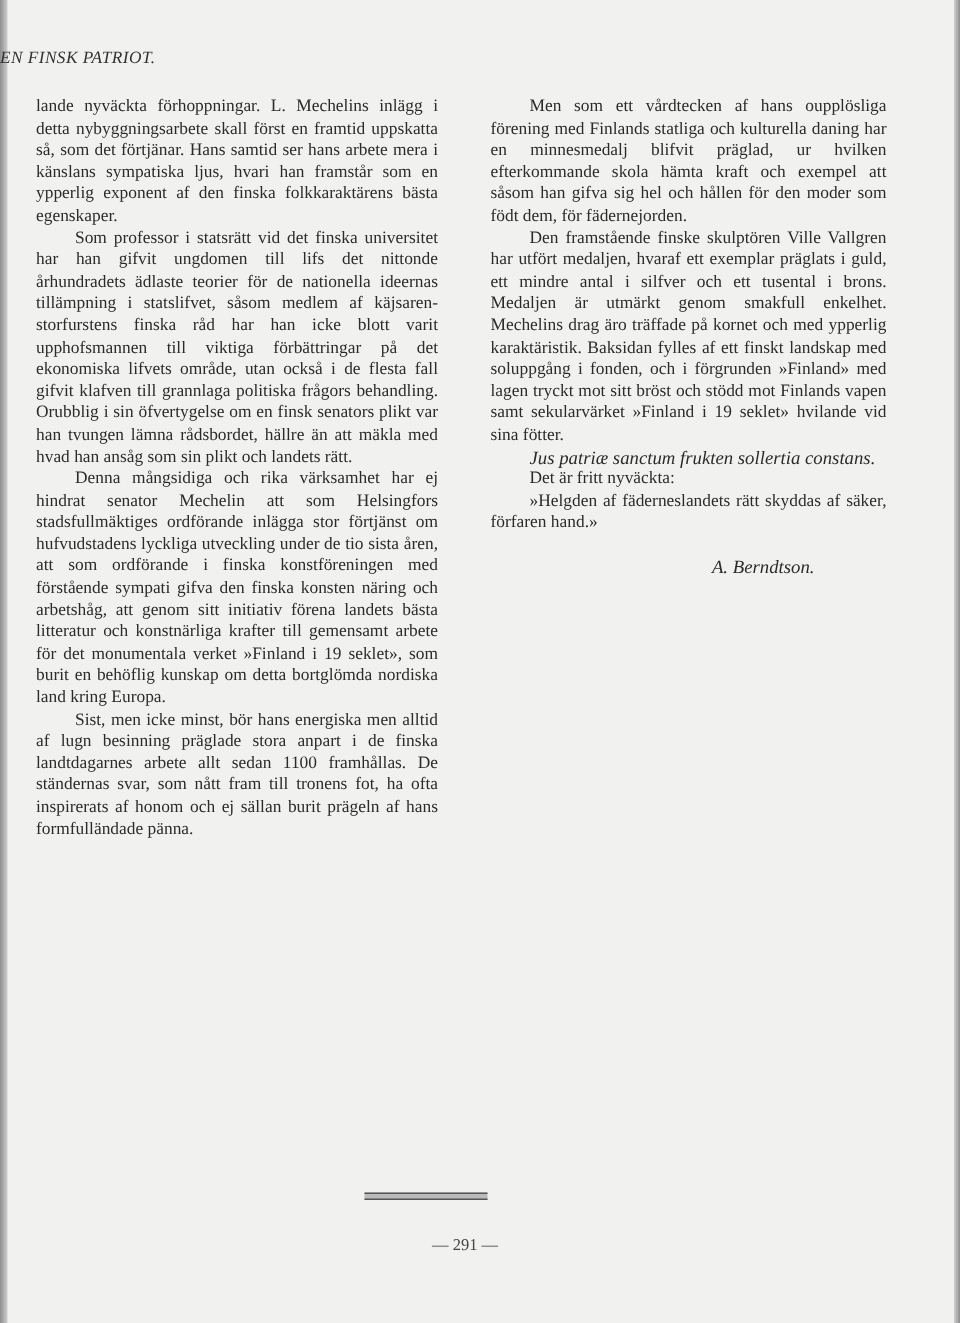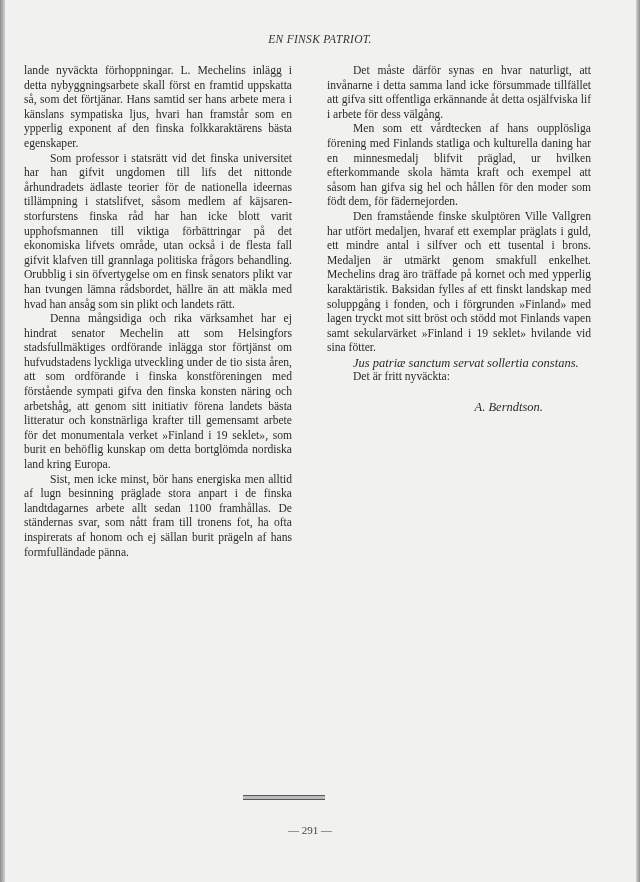--- a/index.html
+++ b/index.html
@@ -6,21 +6,21 @@
   body {
     width: 640px; height: 882px; overflow: hidden;
     background: #f1f1ef;
     position: relative;
     font-family: "DejaVu Serif", "Liberation Serif", serif;
     color: #2a2a2a;
   }
   .edge-left { position: absolute; left: 0; top: 0; width: 5px; height: 882px; background: linear-gradient(to right, #8e8e8e, #cfcfcf); }
   .edge-right { position: absolute; right: 0; top: 0; width: 4px; height: 882px; background: linear-gradient(to left, #8e8e8e, #d2d2d2); }
   .running-head {
-    position: absolute; top: 33px; left: 0; width: 640px; text-align: center;
+    position: absolute; top: 33px; left: 0; width: 640px; text-align: left;
     font-family: "Liberation Serif", serif; font-style: italic; font-size: 11.5px; letter-spacing: 0.3px; color: #333;
   }
   .col {
     position: absolute; top: 64px;
     font-family: "Liberation Serif", serif; font-size: 11.6px; line-height: 14.6px;
     text-align: justify; color: #2b2b2b;
   }
   .col-left { left: 24px; width: 268px; }
   .col-right { left: 327px; width: 264px; }
   .col p { margin: 0; text-indent: 26px; }
@@ -45,22 +45,22 @@
 <div class="running-head">EN FINSK PATRIOT.</div>
 
 <div class="col col-left">
   <p class="noindent">lande nyväckta förhoppningar. L. Mechelins inlägg i detta nybyggningsarbete skall först en framtid uppskatta så, som det förtjänar. Hans samtid ser hans arbete mera i känslans sympatiska ljus, hvari han framstår som en ypperlig exponent af den finska folkkaraktärens bästa egenskaper.</p>
   <p>Som professor i statsrätt vid det finska universitet har han gifvit ungdomen till lifs det nittonde århundradets ädlaste teorier för de nationella ideernas tillämpning i statslifvet, såsom medlem af käjsaren-storfurstens finska råd har han icke blott varit upphofsmannen till viktiga förbättringar på det ekonomiska lifvets område, utan också i de flesta fall gifvit klafven till grannlaga politiska frågors behandling. Orubblig i sin öfvertygelse om en finsk senators plikt var han tvungen lämna rådsbordet, hällre än att mäkla med hvad han ansåg som sin plikt och landets rätt.</p>
   <p>Denna mångsidiga och rika värksamhet har ej hindrat senator Mechelin att som Helsingfors stadsfullmäktiges ordförande inlägga stor förtjänst om hufvudstadens lyckliga utveckling under de tio sista åren, att som ordförande i finska konstföreningen med förstående sympati gifva den finska konsten näring och arbetshåg, att genom sitt initiativ förena landets bästa litteratur och konstnärliga krafter till gemensamt arbete för det monumentala verket »Finland i 19 seklet», som burit en behöflig kunskap om detta bortglömda nordiska land kring Europa.</p>
   <p>Sist, men icke minst, bör hans energiska men alltid af lugn besinning präglade stora anpart i de finska landtdagarnes arbete allt sedan 1100 framhållas. De ständernas svar, som nått fram till tronens fot, ha ofta inspirerats af honom och ej sällan burit prägeln af hans formfulländade pänna.</p>
 </div>
 
 <div class="col col-right">
-  <p>Det måste därför synas en hvar naturligt, att invånarne i detta samma land icke försummade tillfället att gifva sitt offentliga erkännande åt detta osjälfviska lif i arbete för dess välgång.</p>
   <p>Men som ett vårdtecken af hans oupplösliga förening med Finlands statliga och kulturella daning har en minnesmedalj blifvit präglad, ur hvilken efterkommande skola hämta kraft och exempel att såsom han gifva sig hel och hållen för den moder som födt dem, för fädernejorden.</p>
   <p>Den framstående finske skulptören Ville Vallgren har utfört medaljen, hvaraf ett exemplar präglats i guld, ett mindre antal i silfver och ett tusental i brons. Medaljen är utmärkt genom smakfull enkelhet. Mechelins drag äro träffade på kornet och med ypperlig karaktäristik. Baksidan fylles af ett finskt landskap med soluppgång i fonden, och i förgrunden »Finland» med lagen tryckt mot sitt bröst och stödd mot Finlands vapen samt sekularvärket »Finland i 19 seklet» hvilande vid sina fötter.</p>
-  <p class="italic">Jus patriæ sanctum servat sollertia constans.</p>
+  <p class="italic">Jus patriæ sanctum frukten sollertia constans.</p>
   <p>Det är fritt nyväckta:</p>
+  <p>»Helgden af fäderneslandets rätt skyddas af säker, förfaren hand.»</p>
   <p class="sig">A. Berndtson.</p>
 </div>
 
 <div class="rule"></div>
 <div class="folio">— 291 —</div>
 
 </body></html>

